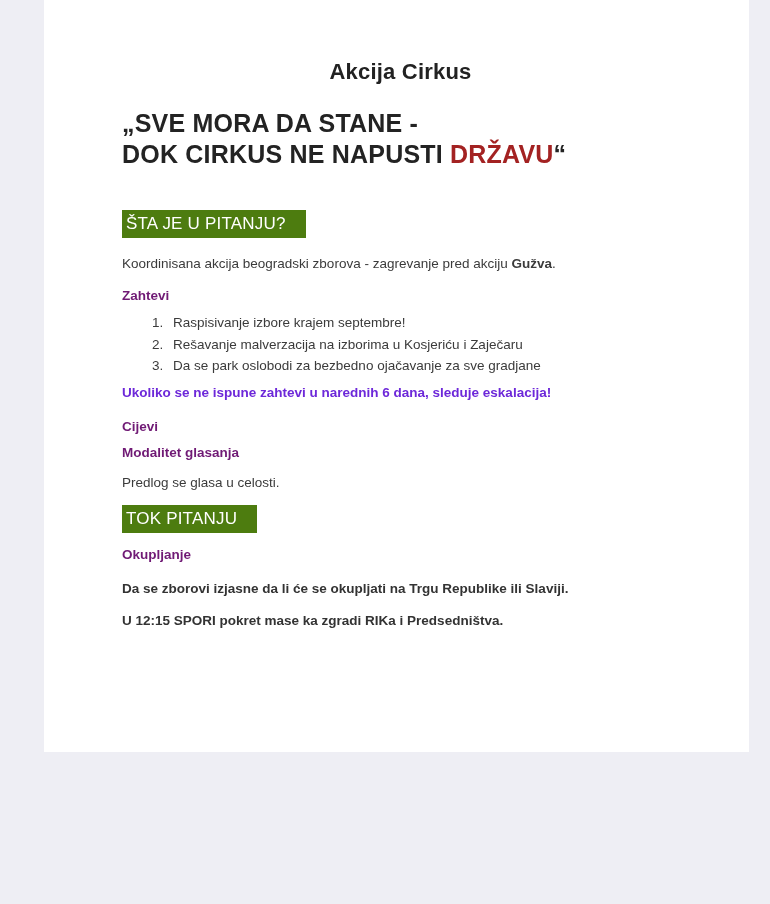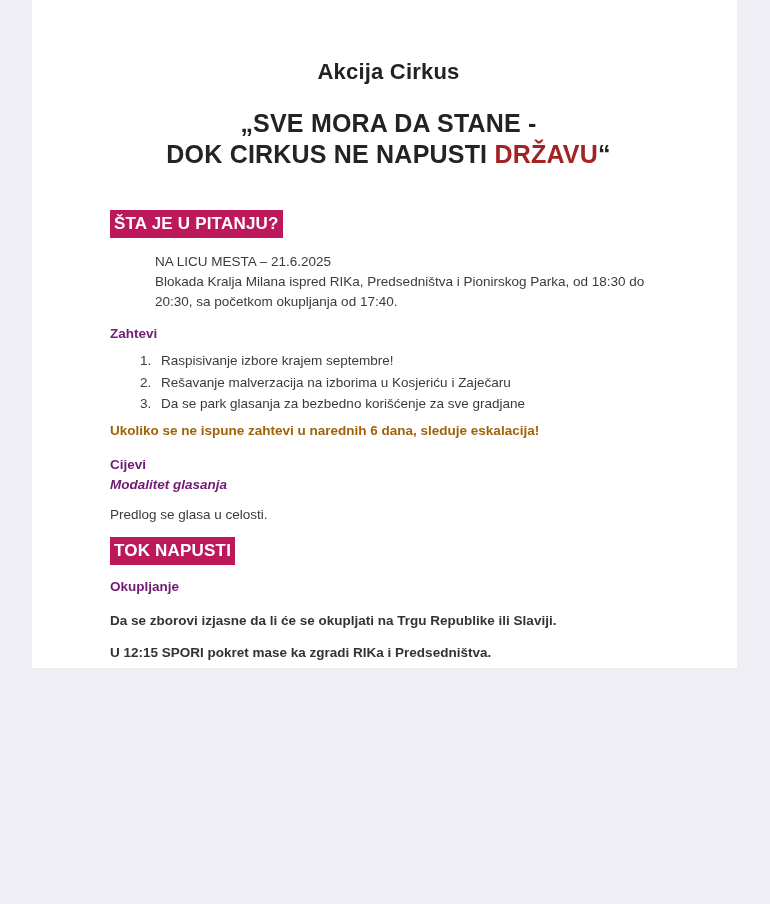--- a/index.html
+++ b/index.html
@@ -6,76 +6,76 @@
   body {
     width: 770px; height: 904px;
     position: relative;
     background: #eeeef4;
     overflow: hidden;
     font-family: "Liberation Sans", sans-serif;
     color: #3b3b3b;
   }
   .page {
     position: absolute;
-    left: 32px; top: 0;
-    width: 705px; height: 668px;
+    left: 44px; top: 0;
+    width: 705px; height: 752px;
     background: #ffffff;
     box-sizing: border-box;
     padding: 58px 70px 0 78px;
   }
   .doc-title {
     margin: 0;
     font-size: 22px;
     font-weight: 700;
     color: #222;
     text-align: center;
     line-height: 28px;
     letter-spacing: 0.2px;
   }
   .slogan {
     margin: 22px 0 0 0;
     font-size: 25px;
     font-weight: 700;
     color: #232323;
-    text-align: center;
+    text-align: left;
     line-height: 31px;
     letter-spacing: 0.2px;
   }
   .slogan .red { color: #a32222; }
   .black-header {
     display: inline-block;
     margin: 40px 0 0 0;
-    background: #be185d;
+    background: #4d7c0f;
     color: #ffffff;
     font-size: 17px;
-    font-weight: 700;
+    font-weight: 400;
     line-height: 21px;
-    padding: 3px 4px 4px 4px;
+    padding: 3px 20px 4px 4px;
     letter-spacing: 0.2px;
   }
   .black-header.second { margin-top: 12px; }
   p, .para {
     margin: 0;
     font-size: 13.5px;
     line-height: 20px;
   }
   .intro { margin-top: 16px; }
   .indent-block { margin-top: 14px; margin-left: 45px; width: 512px; }
   .label-bold { margin-top: 12px; font-weight: 700; color: #701a75; }
-  .label-bold.tight { margin-top: 0; font-style: italic; }
+  .label-bold.tight { margin-top: 6px; }
   .label-bold.cijevi { margin-top: 14px; }
   ol.list {
     margin: 6px 0 0 0;
     padding: 0 0 0 45px;
     font-size: 13.5px;
     line-height: 21.5px;
     color: #3b3b3b;
   }
   ol.list li { padding-left: 6px; }
-  .bold-para { margin-top: 6px; font-weight: 700; color: #a16207; }
+  .bold-para { margin-top: 6px; font-weight: 700; color: #6d28d9; }
   .plain-para { margin-top: 10px; }
   .justify-para { margin-top: 4px; text-align: justify; font-weight: 400; }
   .justify-para b { color: #333; }
   .note { margin-top: 14px; font-weight: 700; color: #333; }
   .note.last { margin-top: 12px; }
   b { font-weight: 700; }
 </style>
 </head>
 <body>
 
@@ -84,45 +84,42 @@
   <h1 class="doc-title">Akcija Cirkus</h1>
 
   <h2 class="slogan"><span>„SVE MORA DA STANE -</span><br>
     <span>DOK CIRKUS NE NAPUSTI </span><span class="red">DRŽAVU</span><span>“</span>
   </h2>
 
   <div>
     <div class="black-header">ŠTA JE U PITANJU?</div>
   </div>
 
+  <p class="intro"><span>Koordinisana akcija beogradski zborova - zagrevanje pred akciju </span><b>Gužva</b><span>.</span></p>
 
-  <div class="para indent-block">
-    <span>NA LICU MESTA – 21.6.2025</span><br>
-    <span>Blokada Kralja Milana ispred RIKa, Predsedništva i Pionirskog Parka, od 18:30 do 20:30, sa početkom okupljanja od 17:40.</span>
-  </div>
 
   <p class="para label-bold">Zahtevi</p>
 
   <ol class="list">
     <li>Raspisivanje izbore krajem septembre!</li>
     <li>Rešavanje malverzacija na izborima u Kosjeriću i Zaječaru</li>
-    <li>Da se park glasanja za bezbedno korišćenje za sve gradjane</li>
+    <li>Da se park oslobodi za bezbedno ojačavanje za sve gradjane</li>
   </ol>
 
   <p class="para bold-para">Ukoliko se ne ispune zahtevi u narednih 6 dana, sleduje eskalacija!</p>
 
   <p class="para label-bold cijevi">Cijevi</p>
 
 
   <p class="para label-bold tight">Modalitet glasanja</p>
 
   <p class="para plain-para">Predlog se glasa u celosti.</p>
 
   <div>
-    <div class="black-header second">TOK NAPUSTI</div>
+    <div class="black-header second">TOK PITANJU</div>
   </div>
 
   <p class="para label-bold">Okupljanje</p>
 
 
   <p class="para note">Da se zborovi izjasne da li će se okupljati na Trgu Republike ili Slaviji.</p>
 
   <p class="para note last">U 12:15 SPORI pokret mase ka zgradi RIKa i Predsedništva.</p>
 
 </div>

